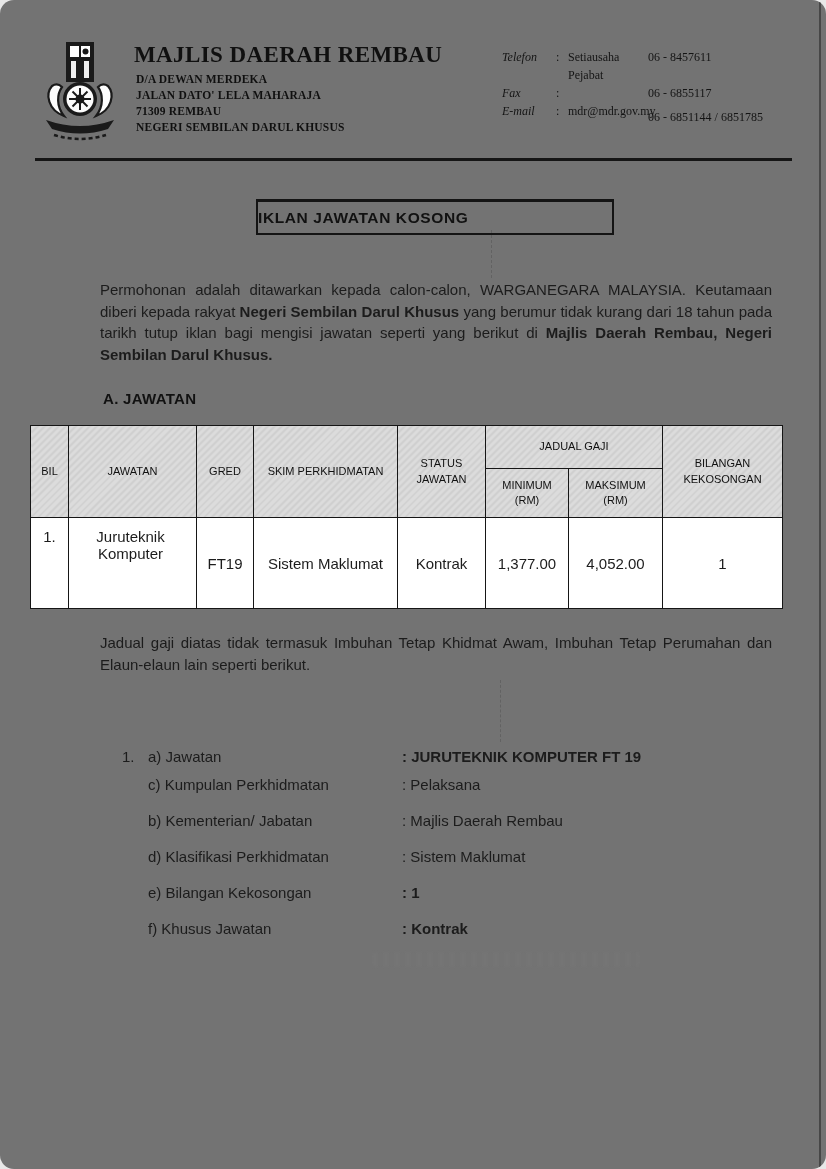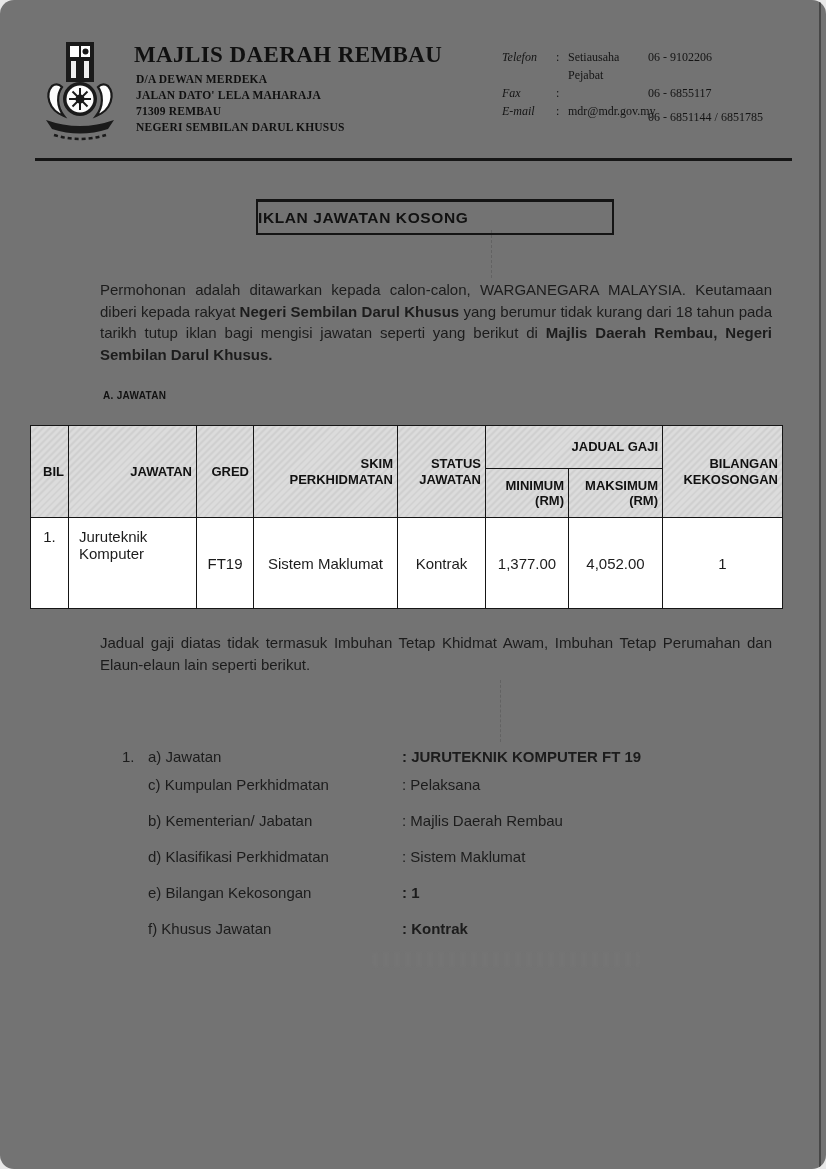--- a/index.html
+++ b/index.html
@@ -32,43 +32,43 @@
   }
   
   .para{
     position:absolute;left:100px;width:672px;
     font-size:15px;line-height:21.5px;text-align:justify;color:#1c1c1c;
   }
   #intro-para{top:279px;}
   #salary-note{top:632px;}
   #section-a{
     position:absolute;left:103px;top:390px;
-    font-size:10px;font-weight:bold;letter-spacing:.3px;color:#111;
+    font-size:15px;font-weight:bold;letter-spacing:.3px;color:#111;
   }
   
   #vacancy-table{
     position:absolute;left:30px;top:425px;width:752px;
     border-collapse:collapse;table-layout:fixed;
   }
   #vacancy-table th,#vacancy-table td{
     border:1.5px solid #161616;padding:2px 4px;overflow:hidden;
   }
   #vacancy-table th{
     background:repeating-linear-gradient(135deg,#dcdcdc 0 3px,#cfcfcf 3px 5px);
-    font-size:13px;font-weight:bold;line-height:15.5px;text-align:right;
+    font-size:11px;font-weight:normal;line-height:15.5px;text-align:center;
     vertical-align:middle;color:#111;
   }
   #vacancy-table .hrow1 th{height:38px;}
   #vacancy-table .hrow2 th{height:44px;}
   #vacancy-table td{
     height:78px;font-size:15px;text-align:center;vertical-align:middle;
     background:#fff;color:#1c1c1c;
   }
   #vacancy-table td.top{vertical-align:top;padding-top:10px;}
-  #vacancy-table td.left{text-align:left;padding-left:10px;padding-right:14px;}
+  #vacancy-table td.left{text-align:center;padding-left:10px;padding-right:14px;}
   
   #details{position:absolute;left:122px;top:740px;width:600px;}
   .drow{position:relative;height:36px;font-size:15px;color:#1c1c1c;}
   .drow .num{position:absolute;left:0;top:0;}
   .drow .lbl{position:absolute;left:26px;top:0;}
   .drow .val{position:absolute;left:280px;top:0;white-space:nowrap;}
   .drow .val.b{font-weight:bold;}
   
   .scan-edge{position:absolute;left:819px;top:0;width:2px;height:1169px;background:#3f3f3f;opacity:.85;}
   .fold{position:absolute;width:0;border-left:1px dashed rgba(0,0,0,.14);}
@@ -114,21 +114,21 @@
   <div id="org-address">
     <div>D/A DEWAN MERDEKA</div>
     <div>JALAN DATO' LELA MAHARAJA</div>
     <div>71309 REMBAU</div>
     <div>NEGERI SEMBILAN DARUL KHUSUS</div>
   </div>
 
   <span class="contact lbl" style="left:502px;top:50px;">Telefon</span>
   <span class="contact" style="left:556px;top:50px;">:</span>
   <span class="contact" style="left:568px;top:50px;">Setiausaha</span>
-  <span class="contact" style="left:648px;top:50px;">06 - 9102206</span>
+  <span class="contact" style="left:648px;top:50px;">06 - 8457611</span>
   <span class="contact" style="left:568px;top:68px;">Pejabat</span>
   <span class="contact" style="left:648px;top:80px;margin-top:30px;">06 - 6851144 / 6851785</span>
   <span class="contact lbl" style="left:502px;top:86px;">Fax</span>
   <span class="contact" style="left:556px;top:86px;">:</span>
   <span class="contact" style="left:648px;top:86px;">06 - 6855117</span>
   <span class="contact lbl" style="left:502px;top:104px;">E-mail</span>
   <span class="contact" style="left:556px;top:104px;">:</span>
   <span class="contact" style="left:568px;top:104px;">mdr@mdr.gov.my</span>
 
   <div id="rule-top"></div>

